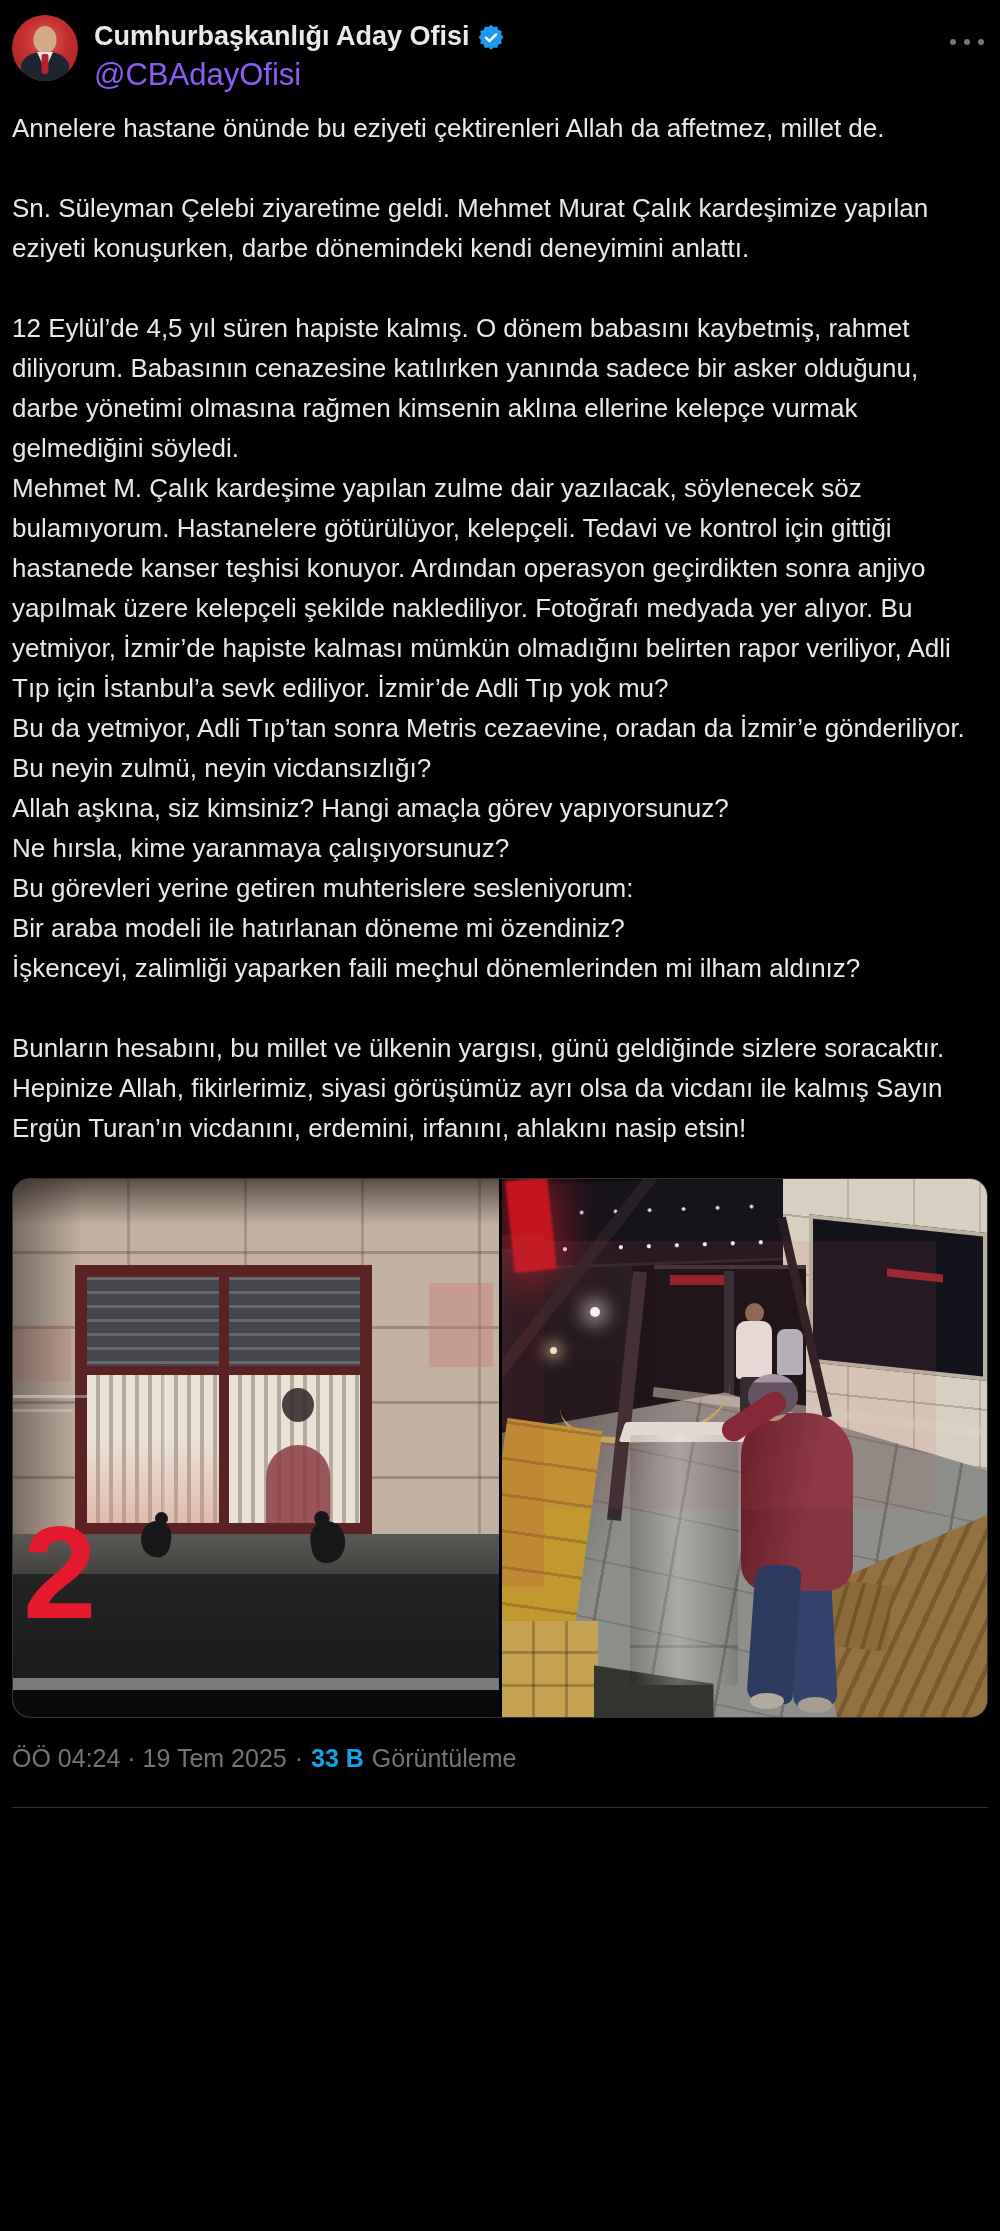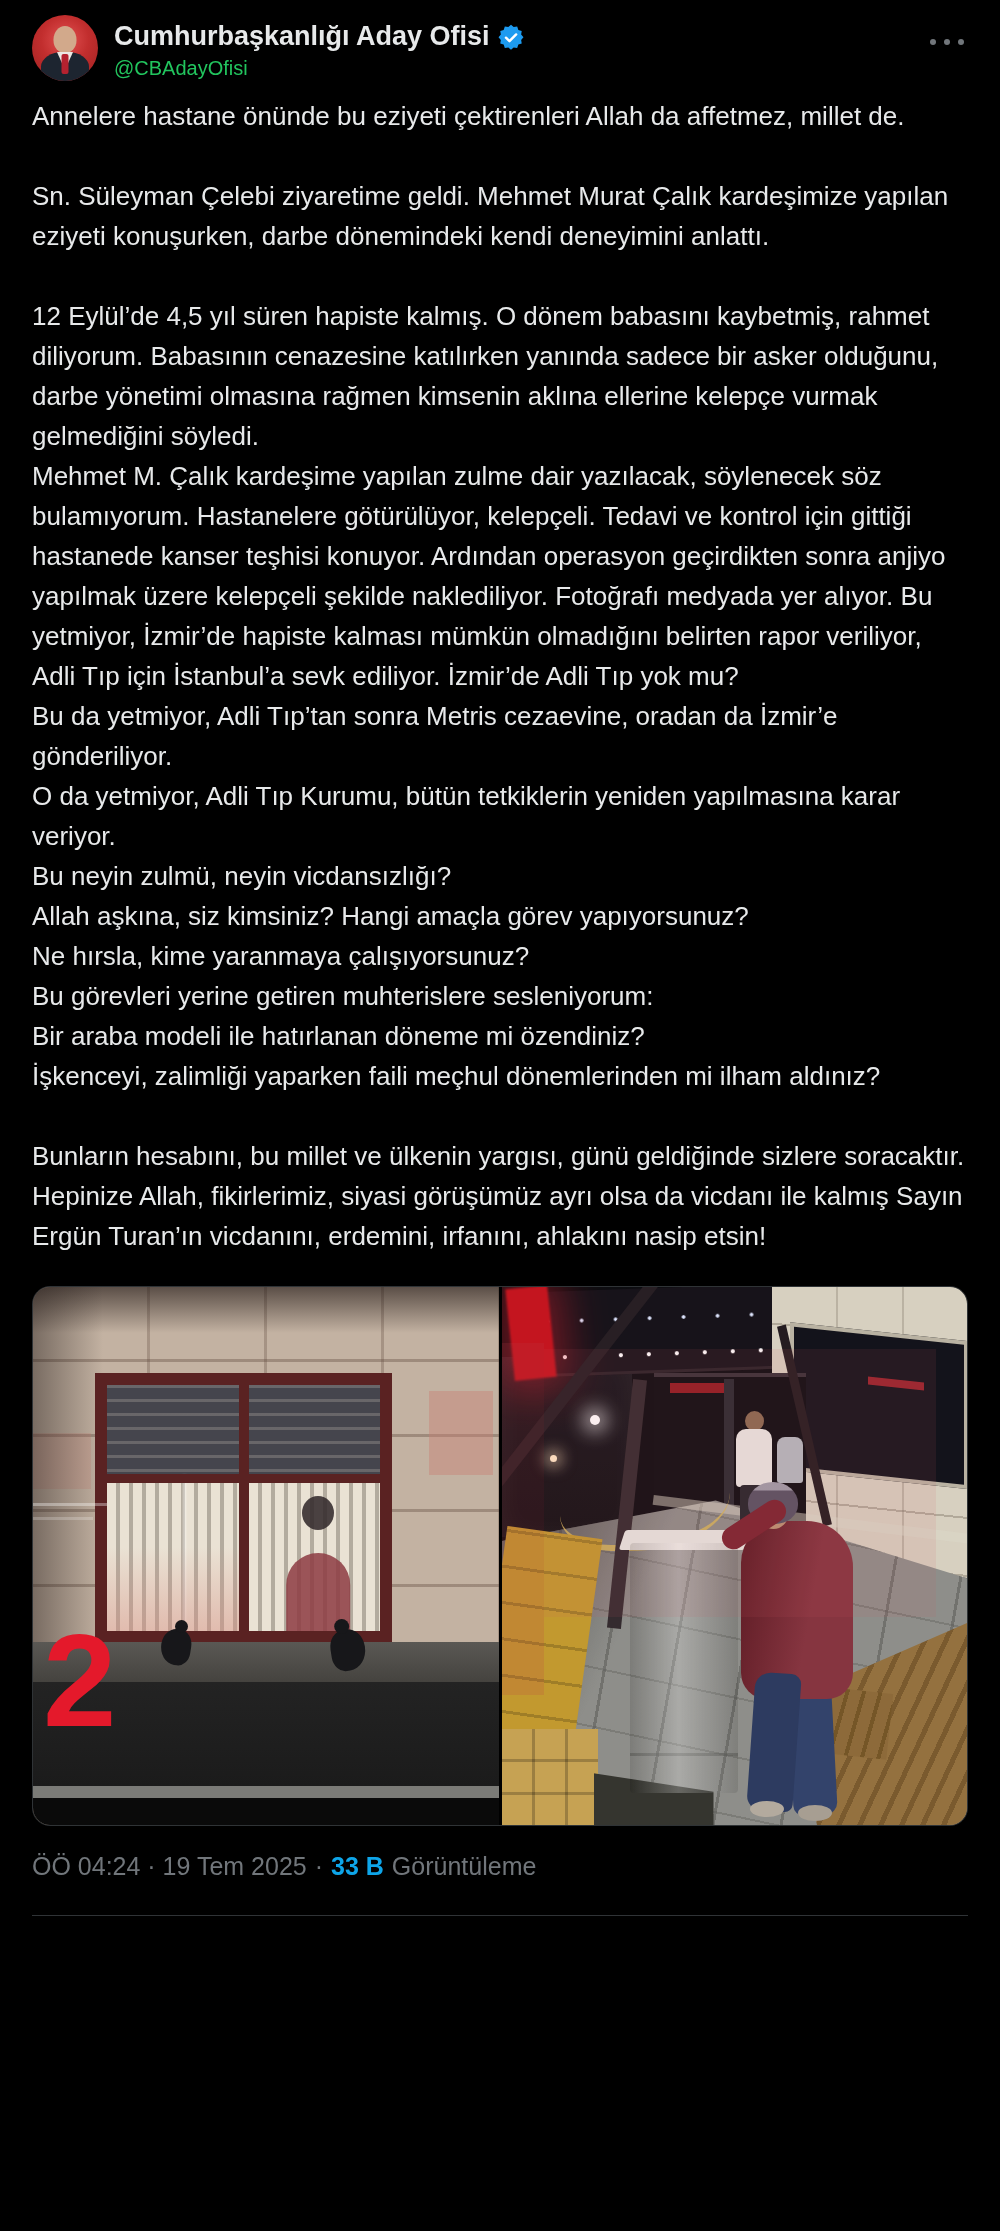--- a/index.html
+++ b/index.html
@@ -1,37 +1,37 @@
 <!DOCTYPE html>
 <html><head>
 <meta charset="utf-8">
 <style>
   html,body{margin:0;padding:0}
   body{width:1000px;height:2231px;background:#000;overflow:hidden;
        font-family:"Liberation Sans", sans-serif;}
-  .tweet{padding:0 32px;position:relative}
+  .tweet{padding:0 12px;position:relative}
 
   
   .header{display:flex;align-items:flex-start;padding-top:15px}
   .avatar{width:66px;height:66px;border-radius:50%;flex:0 0 auto;overflow:hidden;position:relative;
           background:radial-gradient(circle at 50% 38%,#e25252 0%,#c22e2e 45%,#9c2020 100%);cursor:pointer}
   .av-head{position:absolute;left:50%;top:11px;width:23px;height:27px;transform:translateX(-50%);
            background:#d2a браке}
   .av-head{background:#d2a98b;border-radius:50% 50% 46% 46%}
   .av-body{position:absolute;left:50%;top:37px;width:48px;height:32px;transform:translateX(-50%);
            background:#1d2530;border-radius:46% 46% 0 0}
   .av-shirt{position:absolute;left:50%;top:37px;width:16px;height:18px;transform:translateX(-50%);
             background:#ece9e4;clip-path:polygon(0 0,100% 0,50% 100%)}
   .av-tie{position:absolute;left:50%;top:39px;width:7px;height:20px;transform:translateX(-50%);
           background:#b5222f;border-radius:2px}
   .id-block{margin-left:16px;padding-top:6px;min-width:0}
   .name-row{display:flex;align-items:center;gap:7px}
   .display-name{font-size:27px;font-weight:700;color:#e7e9ea;line-height:1.15;cursor:pointer}
   .verified{width:28px;height:28px;flex:0 0 auto;display:inline-block}
-  .handle{font-size:20px;color:#22c55e;margin-top:5px;cursor:pointer}
+  .handle{font-size:31px;color:#8b5cf6;margin-top:5px;cursor:pointer}
   .more{margin-left:auto;margin-top:20px;display:flex;gap:8px;cursor:pointer;padding:4px}
   .more .dot{width:6px;height:6px;border-radius:50%;background:#71767b}
 
   
   .tweet-text{margin-top:15px;font-size:26px;line-height:40px;color:#e7e9ea}
   .tweet-line{white-space:pre-wrap;word-wrap:break-word}
   .tweet-line.blank{height:40px}
 
   
   .media{margin-top:30px;height:540px;display:flex;gap:3px;border-radius:18px;overflow:hidden;
@@ -177,21 +177,20 @@
   </div>
 
   <div class="tweet-text" id="tweet-text">
       <div class="tweet-line">Annelere hastane önünde bu eziyeti çektirenleri Allah da affetmez, millet de.</div>
       <div class="tweet-line blank"></div>
       <div class="tweet-line">Sn. Süleyman Çelebi ziyaretime geldi. Mehmet Murat Çalık kardeşimize yapılan eziyeti konuşurken, darbe dönemindeki kendi deneyimini anlattı.</div>
       <div class="tweet-line blank"></div>
       <div class="tweet-line">12 Eylül’de 4,5 yıl süren hapiste kalmış. O dönem babasını kaybetmiş, rahmet diliyorum. Babasının cenazesine katılırken yanında sadece bir asker olduğunu, darbe yönetimi olmasına rağmen kimsenin aklına ellerine kelepçe vurmak gelmediğini söyledi.</div>
       <div class="tweet-line">Mehmet M. Çalık kardeşime yapılan zulme dair yazılacak, söylenecek söz bulamıyorum. Hastanelere götürülüyor, kelepçeli. Tedavi ve kontrol için gittiği hastanede kanser teşhisi konuyor. Ardından operasyon geçirdikten sonra anjiyo yapılmak üzere kelepçeli şekilde naklediliyor. Fotoğrafı medyada yer alıyor. Bu yetmiyor, İzmir’de hapiste kalması mümkün olmadığını belirten rapor veriliyor, Adli Tıp için İstanbul’a sevk ediliyor. İzmir’de Adli Tıp yok mu?</div>
       <div class="tweet-line">Bu da yetmiyor, Adli Tıp’tan sonra Metris cezaevine, oradan da İzmir’e gönderiliyor.</div>
-      <div class="tweet-line">O da yetmiyor, Adli Tıp Kurumu, bütün tetkiklerin yeniden yapılmasına karar veriyor.</div>
       <div class="tweet-line">Bu neyin zulmü, neyin vicdansızlığı?</div>
       <div class="tweet-line">Allah aşkına, siz kimsiniz? Hangi amaçla görev yapıyorsunuz?</div>
       <div class="tweet-line">Ne hırsla, kime yaranmaya çalışıyorsunuz?</div>
       <div class="tweet-line">Bu görevleri yerine getiren muhterislere sesleniyorum:</div>
       <div class="tweet-line">Bir araba modeli ile hatırlanan döneme mi özendiniz?</div>
       <div class="tweet-line">İşkenceyi, zalimliği yaparken faili meçhul dönemlerinden mi ilham aldınız?</div>
       <div class="tweet-line blank"></div>
       <div class="tweet-line">Bunların hesabını, bu millet ve ülkenin yargısı, günü geldiğinde sizlere soracaktır.</div>
       <div class="tweet-line">Hepinize Allah, fikirlerimiz, siyasi görüşümüz ayrı olsa da vicdanı ile kalmış Sayın Ergün Turan’ın vicdanını, erdemini, irfanını, ahlakını nasip etsin!</div>
     </div>

